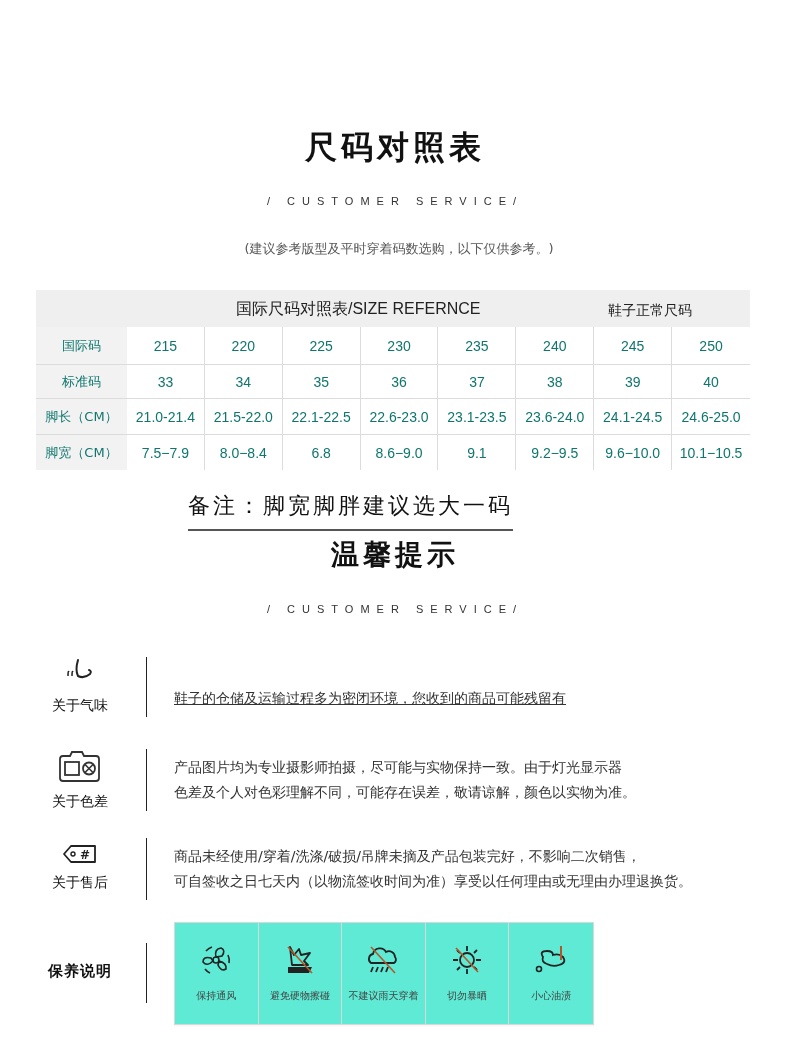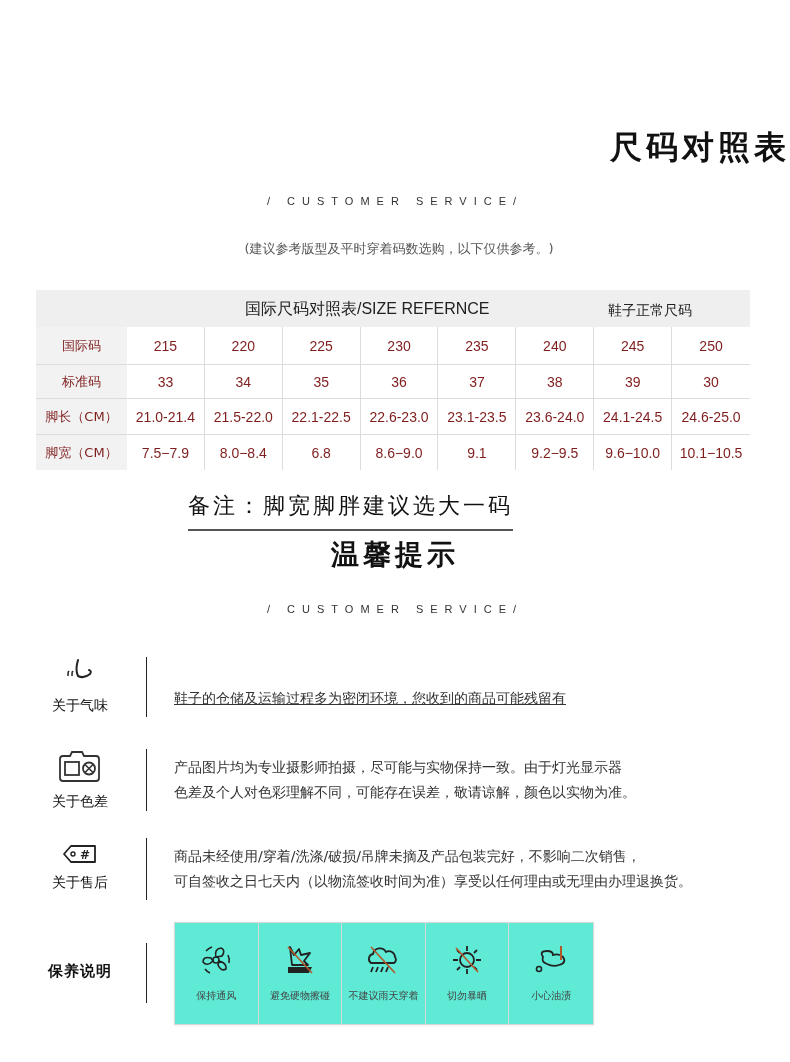--- a/index.html
+++ b/index.html
@@ -1,34 +1,34 @@
 <!DOCTYPE html>
 <html><head>
 <meta charset="utf-8">
 <style>
   * { box-sizing: border-box; margin: 0; padding: 0; }
   html, body { width: 790px; height: 1062px; background: #ffffff; overflow: hidden; }
   body { position: relative; font-family: "DejaVu Sans", "Liberation Sans", sans-serif; color: #222; }
   .abs { position: absolute; }
   .title { left: 0; width: 790px; text-align: center; font-weight: bold; color: #111; letter-spacing: 4px; }
-  .title-1 { top: 126px; font-size: 32px; text-align: right; }
+  .title-1 { top: 126px; font-size: 32px; }
   .sub { left: 0; width: 790px; text-align: center; font-size: 11px; letter-spacing: 7px; color: #333; font-family: "Liberation Sans", sans-serif; }
   .sub-1 { top: 195px; }
   .sub-2 { top: 603px; }
   .note { top: 240px; left: 0; width: 790px; text-align: center; font-size: 13px; color: #555; padding-left: 8px; }
   .tbl-head { position: absolute; left: 36px; top: 290px; width: 714px; height: 37px; background: #efefef; }
-  .tbl-head .main-h { position: absolute; left: 200px; top: 9px; font-size: 16px; color: #222; font-family: "Liberation Sans", "DejaVu Sans", sans-serif; margin-left: 9px; }
+  .tbl-head .main-h { position: absolute; left: 200px; top: 9px; font-size: 16px; color: #222; font-family: "Liberation Sans", "DejaVu Sans", sans-serif; }
   .tbl-head .side-h { position: absolute; left: 572px; top: 12px; font-size: 14px; color: #222; }
   .tbl-body { position: absolute; left: 36px; top: 327px; width: 714px; }
   .tbl-row { display: flex; height: 36px; border-bottom: 1px solid #dcdcdc; }
   .tbl-row.r0 { height: 38px; }
   .tbl-row.r1 { height: 34px; }
   .tbl-row.r2 { height: 36px; }
   .tbl-row.r3 { height: 35px; border-bottom: none; }
-  .cell { display: flex; align-items: center; justify-content: center; font-size: 14px; color: #7f1d1d; font-family: "Liberation Sans", "DejaVu Sans", sans-serif; border-right: 1px solid #dcdcdc; }
+  .cell { display: flex; align-items: center; justify-content: center; font-size: 14px; color: #0f766e; font-family: "Liberation Sans", "DejaVu Sans", sans-serif; border-right: 1px solid #dcdcdc; }
   .cell.lbl { width: 91px; background: #f2f2f2; font-size: 13px; font-family: "DejaVu Sans", sans-serif; border-right: none; }
   .cell.val { width: 77.9px; }
   .cell.val:last-child { border-right: none; }
 
   .remark { top: 491px; left: 188px; font-size: 22px; letter-spacing: 3px; color: #111; font-family: "DejaVu Serif", "Liberation Serif", serif; border-bottom: 2px solid #555; padding-bottom: 8px; }
   .title-2 { top: 536px; font-size: 28px; }
 
   
   .tip-icon { position: absolute; left: 50px; width: 60px; text-align: center; }
   .tip-label { position: absolute; left: 44px; width: 72px; text-align: center; font-size: 14px; color: #111; }
@@ -67,21 +67,21 @@
   </div>
   <div class="tbl-row r1">
     <div class="cell lbl">标准码</div>
     <div class="cell val">33</div>
     <div class="cell val">34</div>
     <div class="cell val">35</div>
     <div class="cell val">36</div>
     <div class="cell val">37</div>
     <div class="cell val">38</div>
     <div class="cell val">39</div>
-    <div class="cell val">30</div>
+    <div class="cell val">40</div>
   </div>
   <div class="tbl-row r2">
     <div class="cell lbl">脚长（CM）</div>
     <div class="cell val">21.0-21.4</div>
     <div class="cell val">21.5-22.0</div>
     <div class="cell val">22.1-22.5</div>
     <div class="cell val">22.6-23.0</div>
     <div class="cell val">23.1-23.5</div>
     <div class="cell val">23.6-24.0</div>
     <div class="cell val">24.1-24.5</div>

